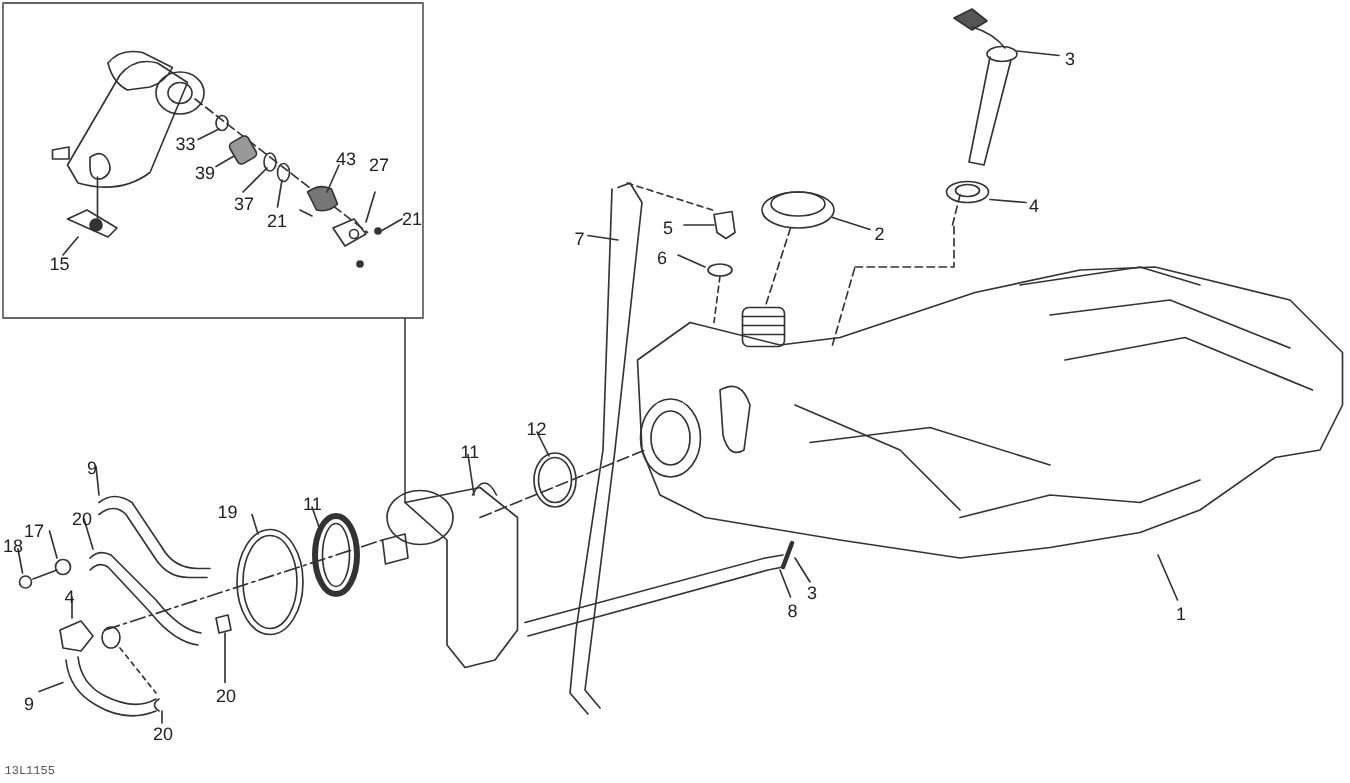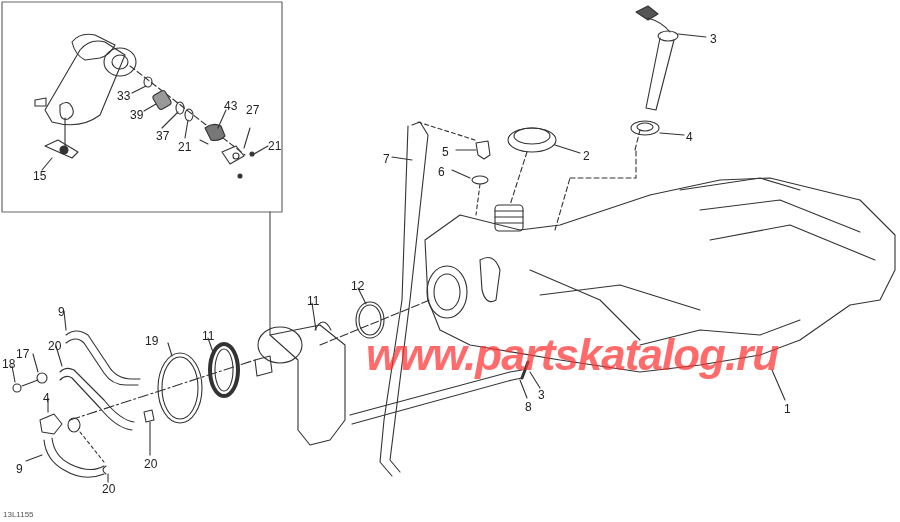--- a/index.html
+++ b/index.html
@@ -2,21 +2,21 @@
 <html><head>
 <meta charset="utf-8">
 <style>
   html, body { margin: 0; padding: 0; background: #ffffff; }
   body { width: 900px; height: 522px; position: relative; overflow: hidden;
          font-family: "Liberation Sans", sans-serif; }
   #stage { position: absolute; left: 0; top: 0; width: 900px; height: 522px; }
   .callout { position: absolute; font-size: 12px; color: #222; line-height: 1;
              font-family: "Liberation Sans", sans-serif; }
   .drawing-code { position: absolute; left: 3px; top: 510px; font-size: 8px; color: #555;
-                  font-family: Liberation Sans, sans-serif; }
+                  font-family: Liberation Mono, monospace; }
   .watermark { position: absolute; left: 366px; top: 330px; font-size: 44px; font-weight: bold;
                font-style: italic; color: rgba(255, 50, 50, 0.72); letter-spacing: -1px;
                font-family: "Liberation Sans", sans-serif; white-space: nowrap; pointer-events: none; }
   svg { position: absolute; left: 0; top: 0; }
 </style>
 </head>
 <body>
 
 <div id="stage">
 
@@ -200,15 +200,14 @@
   <span class="callout" style="left:144px;top:458px">20</span>
   <span class="callout" style="left:102px;top:483px">20</span>
   <span class="callout" style="left:178px;top:141px">21</span>
   <span class="callout" style="left:130px;top:109px">39</span>
   <span class="callout" style="left:117px;top:90px">33</span>
   <span class="callout" style="left:156px;top:130px">37</span>
   <span class="callout" style="left:268px;top:140px">21</span>
   <span class="callout" style="left:224px;top:100px">43</span>
   <span class="callout" style="left:246px;top:104px">27</span>
 
-  <span class="watermark">www.partskatalog.ru</span>
   <span class="drawing-code">13L1155</span>
 </div>
 
 </body></html>

